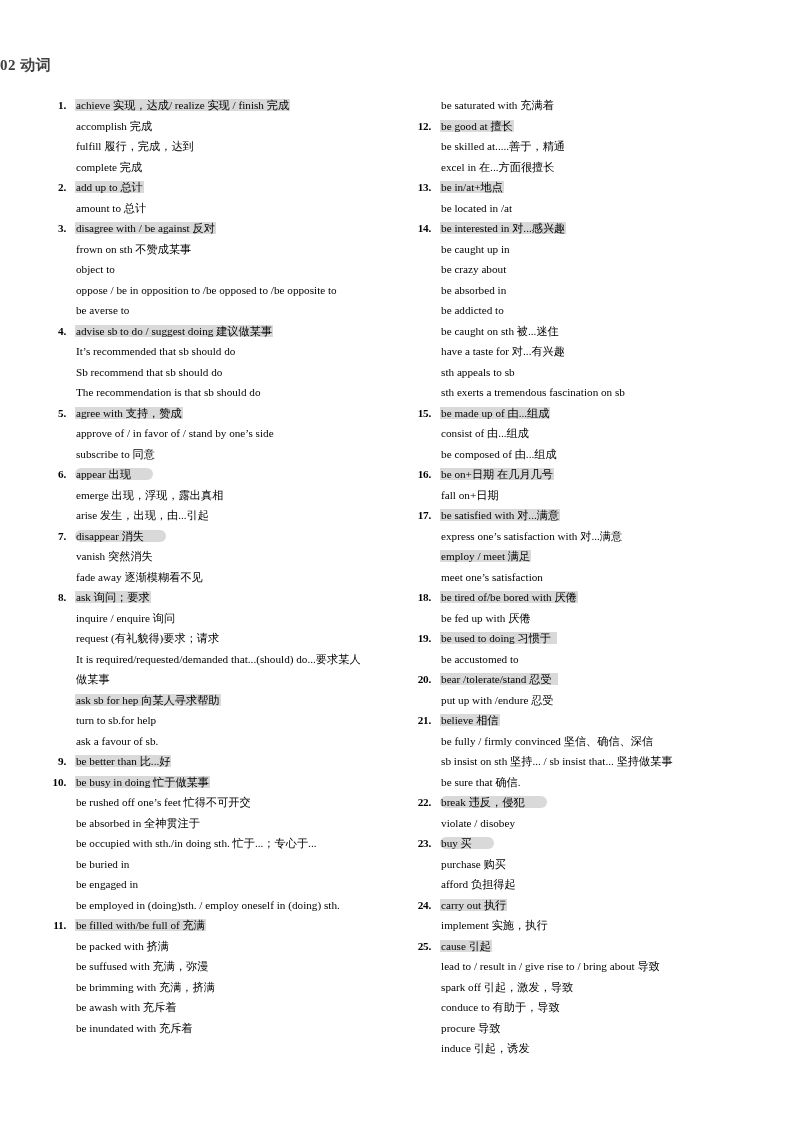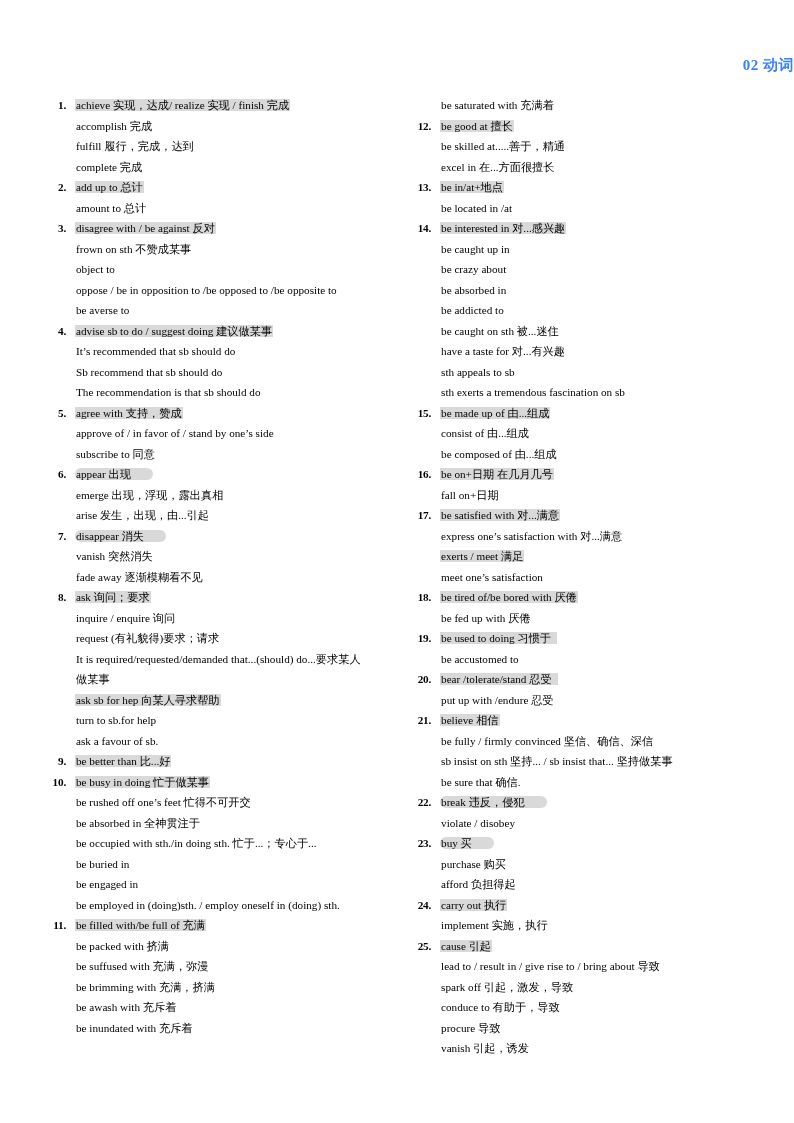--- a/index.html
+++ b/index.html
@@ -16,24 +16,24 @@
     overflow: hidden;
   }
   .page {
     width: 794px;
     height: 1123px;
     position: relative;
     box-sizing: border-box;
     padding: 0;
   }
   .doc-title {
-    text-align: right;
+    text-align: left;
     font-size: 15px;
     font-weight: bold;
-    color: #3b82f6;
+    color: #404040;
     letter-spacing: 0.5px;
     padding-top: 58px;
     line-height: 1;
     font-family: "Liberation Serif", "DejaVu Serif", serif;
   }
   .columns {
     display: flex;
     flex-direction: row;
     align-items: flex-start;
     padding: 22px 26px 0 32px;
@@ -196,21 +196,21 @@
           <div class="line"><span class="txt">consist of  由...组成</span></div>
           <div class="line"><span class="txt">be composed of 由...组成</span></div>
         </div>
         <div class="entry">
           <div class="line hl"><span class="num">16.</span><span class="txt">be on+日期  在几月几号</span></div>
           <div class="line"><span class="txt">fall on+日期</span></div>
         </div>
         <div class="entry">
           <div class="line hl"><span class="num">17.</span><span class="txt">be satisfied with   对...满意</span></div>
           <div class="line"><span class="txt">express one’s satisfaction  with 对...满意</span></div>
-          <div class="line hl"><span class="txt">exerts / meet 满足</span></div>
+          <div class="line hl"><span class="txt">employ / meet 满足</span></div>
           <div class="line"><span class="txt">meet one’s satisfaction</span></div>
         </div>
         <div class="entry">
           <div class="line hl"><span class="num">18.</span><span class="txt">be tired of/be bored with  厌倦</span></div>
           <div class="line"><span class="txt">be fed up with 厌倦</span></div>
         </div>
         <div class="entry">
           <div class="line hl hl-pad2"><span class="num">19.</span><span class="txt">be used to doing 习惯于</span></div>
           <div class="line"><span class="txt">be accustomed  to</span></div>
         </div>
@@ -236,18 +236,18 @@
         <div class="entry">
           <div class="line hl"><span class="num">24.</span><span class="txt">carry out 执行</span></div>
           <div class="line"><span class="txt">implement  实施，执行</span></div>
         </div>
         <div class="entry">
           <div class="line hl"><span class="num">25.</span><span class="txt">cause  引起</span></div>
           <div class="line"><span class="txt">lead to / result in / give rise to / bring about 导致</span></div>
           <div class="line"><span class="txt">spark off 引起，激发，导致</span></div>
           <div class="line"><span class="txt">conduce to 有助于，导致</span></div>
           <div class="line"><span class="txt">procure 导致</span></div>
-          <div class="line"><span class="txt">vanish 引起，诱发</span></div>
+          <div class="line"><span class="txt">induce 引起，诱发</span></div>
         </div>
       </div>
   </div>
 
 </div>
 
 </body></html>

